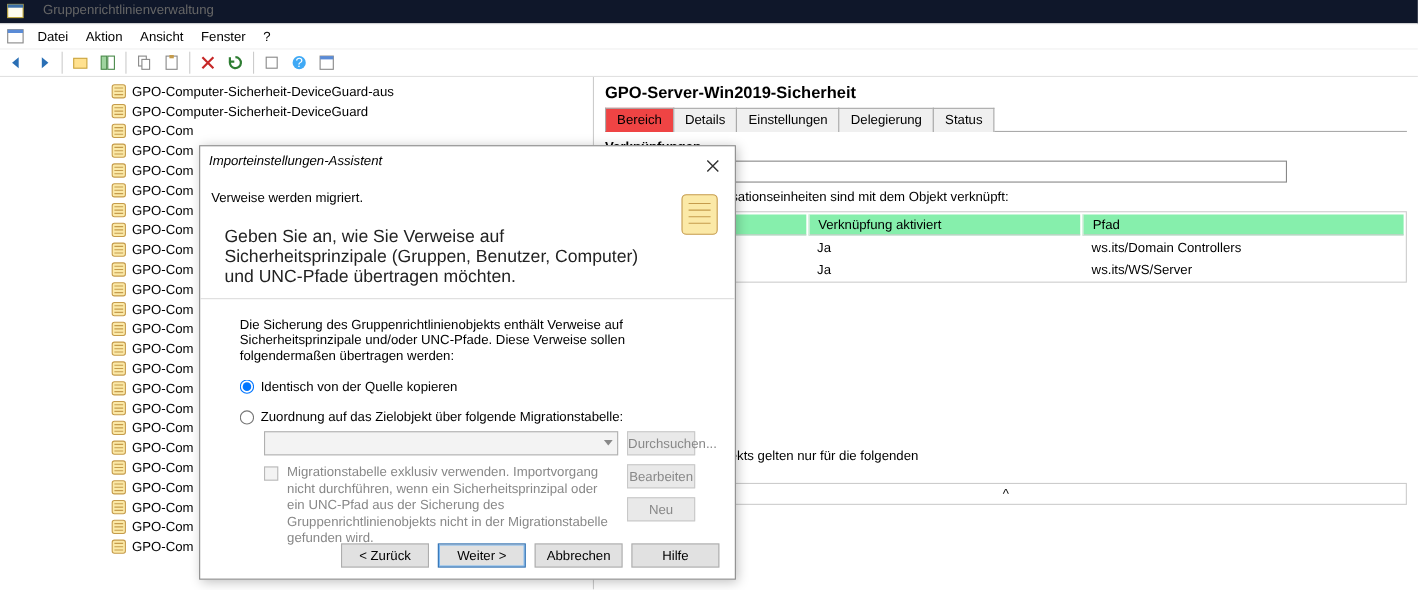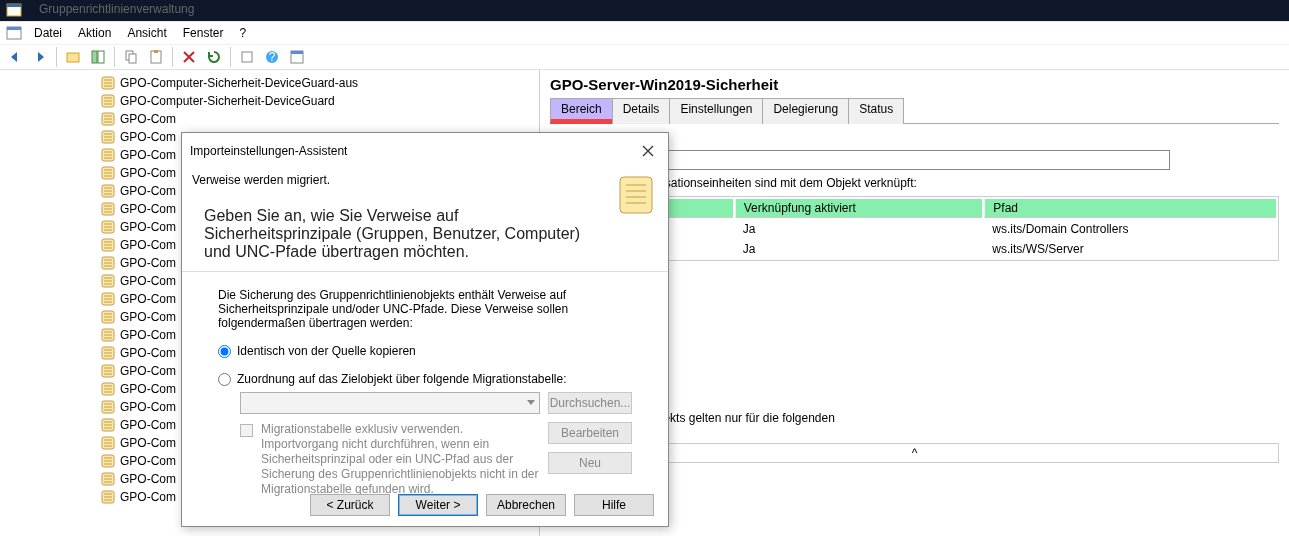--- a/index.html
+++ b/index.html
@@ -18,52 +18,52 @@
   .workspace { display:flex; height: calc(536px - 70px); }
 
   .tree { width:540px; overflow:hidden; border-right:1px solid #ccc; padding-top:4px; }
   .tree-row { display:flex; align-items:center; height:18px; padding-left:100px; white-space:nowrap; }
   .tree-row .scroll-icon { width:16px; height:16px; margin-right:4px; }
 
   .detail { flex:1; padding:6px 10px; }
   .detail h2 { font-size:15px; font-weight:bold; margin-bottom:4px;}
   .tabs { display:flex; border-bottom:1px solid #aaa; margin-bottom:6px;}
   .tab { padding:3px 10px; border:1px solid #aaa; border-bottom:none; margin-right:-1px; background:#f0f0f0; position:relative; top:1px;}
-  .tab.active { background:#c4b5fd; border-bottom:5px solid #ef4444;}
+  .tab.active { background:#ef4444; border-bottom:1px solid #ef4444;}
   .section-title{font-weight:bold; margin-top:6px;}
   .label-row{display:flex; align-items:center; margin:6px 0;}
   .label-row label{margin-right:8px;}
   .domain-in{border:1px solid #888; padding:2px 4px; width:560px; background:#fff;}
   .links-text{margin:6px 0;}
   .links-table{width:100%; border:1px solid #ccc; margin-top:4px;}
   .links-table th, .links-table td{ text-align:left; padding:2px 8px; font-weight:normal;}
   .links-table thead th{ border-bottom:1px solid #ccc; background:#86efac;}
   .links-table thead th + th{border-left:1px solid #eee;}
   .links-table .expcol{width:30px; text-align:center;}
   .filter-text{margin-top:150px;}
   .filt-head{border:1px solid #ccc; padding:2px 8px; display:flex; height:20px; margin-top:4px;}
   .filt-head .expcol{text-align:center; width:100%;}
 
   
   .wizard { position:absolute; top:132px; left:181px; width:488px; height:395px; background:#fff; border:1px solid #888; box-shadow:2px 2px 10px rgba(0,0,0,.25); }
-  .wizard-titlebar{display:flex; align-items:center; padding:6px 8px; font-size:12px;}
+  .wizard-titlebar{display:flex; align-items:flex-start; padding:6px 8px; font-size:12px;font-style:italic;}
   .wizard-titlebar .close{margin-left:auto; width:24px; height:24px; display:flex; align-items:center; justify-content:center;}
   .wizard-head{display:flex; padding:4px 10px 10px 10px; border-bottom:1px solid #ddd;}
   .wizard-head .txt{flex:1; padding-right:6px;}
   .wizard-head .txt h3{font-weight:normal; font-size:12px; margin-bottom:20px;}
   .wizard-head .txt p{font-size:16px; color:#222; padding-left:12px;}
   .wizard-head .hicn{width:44px;height:44px; align-self:flex-start;}
   .wizard-body{padding:16px 36px 6px 36px;}
   .wizard-body p{margin-bottom:14px;}
   .radio-row{display:flex; align-items:center; margin:8px 0 14px 0;}
   .radio-row input{margin-right:6px;}
   .mig-row{display:flex; gap:8px; margin:4px 0 6px 22px;}
   .mig-row .combo{flex:1; height:22px; border:1px solid #b0b0b0; background:#f3f3f3; position:relative;}
   .mig-row .combo::after{content:""; position:absolute; right:4px; top:7px; width:0;height:0;border-left:4px solid transparent;border-right:4px solid transparent;border-top:5px solid #888;}
-  .btn{border:1px solid #adadad; background:#e1e1e1; padding:3px 0; width:84px; text-align:center; height:22px; line-height:14px;}
+  .btn{border:1px solid #adadad; background:#e1e1e1; padding:3px 0; width:62px; text-align:center; height:22px; line-height:14px;}
   .btn.primary{border:1px solid #2a6fb5; box-shadow:inset 0 0 0 1px #79b7f2;}
   .btn:disabled, .btn.disabled{background:#e9e9e9; color:#888; border-color:#c8c8c8;}
   .chk-row{display:flex; gap:8px; margin:8px 0 0 22px;}
   .chk-row .chk{width:13px;height:13px;border:1px solid #b8b8b8;background:#f3f3f3;flex:none;margin-top:2px;}
   .chk-row .chk-text{color:#888; flex:1; line-height:15px;}
   .wizard-buttons{display:flex; gap:8px; justify-content:flex-end; padding:10px 14px; position:absolute; bottom:0; right:0; left:0;}
   .wizard-buttons .btn{width:80px;}
 </style>
 </head>
 <body>

